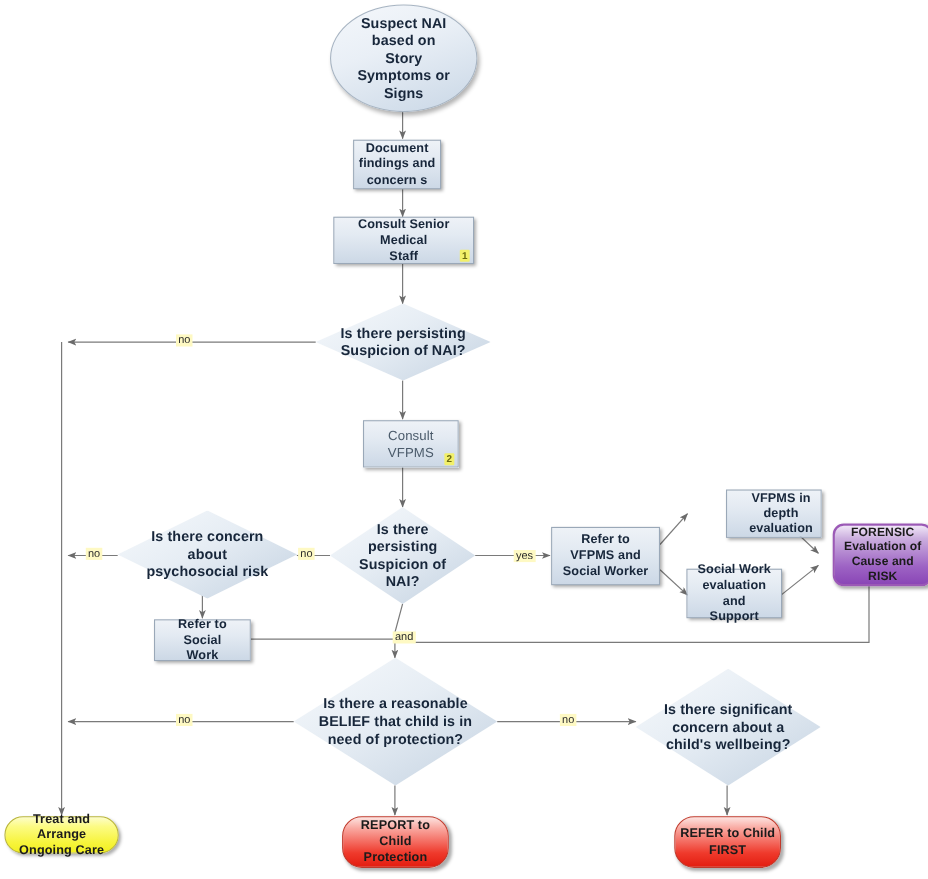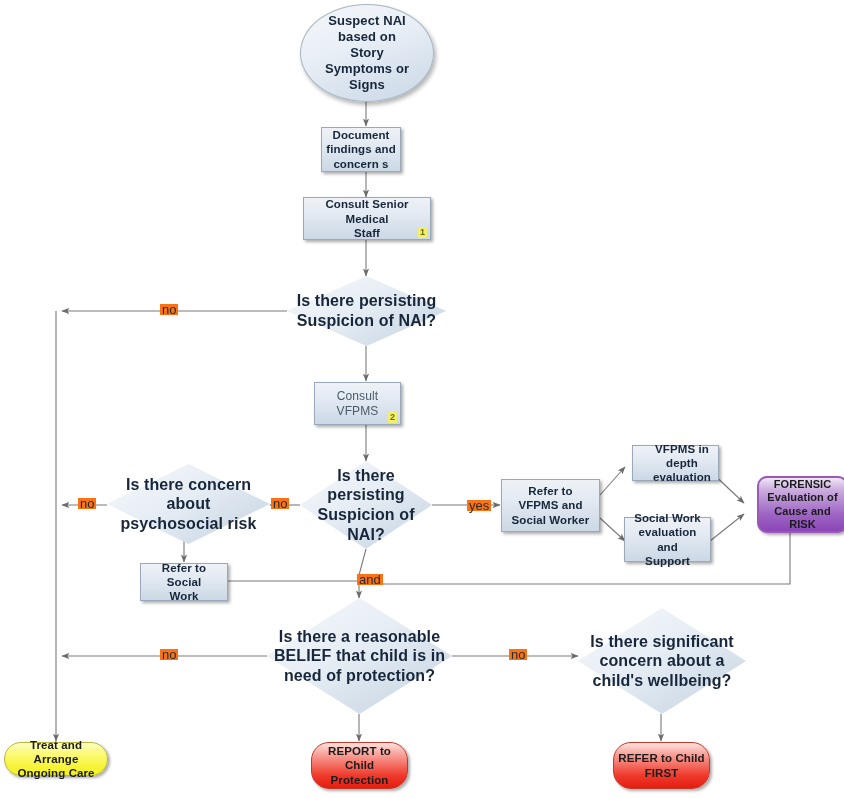--- a/index.html
+++ b/index.html
@@ -81,21 +81,21 @@
     border: 1px solid #a7b4c2;
     box-shadow: 2px 3px 4px rgba(0,0,0,.30);
     font-size: 13px;
   }
 
   
   .diamond {
     background: transparent;
     border: none;
     box-shadow: none;
-    font-size: 16px;
+    font-size: 13px;
   }
   .diamond .dshape {
     position: absolute;
     left: 0; top: 0; right: 0; bottom: 0;
     background: linear-gradient(150deg, #f6f9fc 0%, #e6edf4 45%, #c4d2e1 100%);
     clip-path: polygon(50% 0%, 100% 50%, 50% 100%, 0% 50%);
     filter: drop-shadow(1.5px 2px 1.5px rgba(0,0,0,.28));
     border: 0;
   }
   .diamond .txt {
@@ -113,23 +113,23 @@
     font-size: 9px;
     font-weight: bold;
     line-height: 11px;
     padding: 0 2px;
     border-radius: 1px;
   }
 
   
   .elabel {
     position: absolute;
-    font-size: 13px;
+    font-size: 10px;
     color: #2b2b2b;
-    background: #f97316;
+    background: #fef9c3;
     padding: 0 2px;
     font-family: "Liberation Sans", sans-serif;
     font-weight: normal;
     white-space: nowrap;
     line-height: 11px;
   }
 </style>
 </head>
 <body>
 
@@ -200,21 +200,21 @@
   <div class="node proc" style="left:303px; top:197px; width:128px; height:43px;">
     <span class="txt">Consult Senior Medical<br>Staff</span>
     <span class="badge">1</span>
   </div>
 
   <div class="node diamond" style="left:287px; top:276px; width:159px; height:70px;">
     <div class="dshape"></div>
     <span class="txt">Is there persisting<br>Suspicion of NAI?</span>
   </div>
 
-  <div class="node proc soft" style="left:314px; top:382px; width:87px; height:43px;">
+  <div class="node proc soft" style="left:330px; top:382px; width:87px; height:43px;">
     <span class="txt">Consult VFPMS</span>
     <span class="badge">2</span>
   </div>
 
   <div class="node diamond" style="left:300px; top:461px; width:132px; height:88px;">
     <div class="dshape"></div>
     <span class="txt">Is there<br>persisting<br>Suspicion of<br>NAI?</span>
   </div>
 
   <div class="node diamond" style="left:107px; top:464px; width:163px; height:80px;">
@@ -223,21 +223,21 @@
   </div>
 
   <div class="node proc" style="left:140px; top:563px; width:88px; height:38px;">
     <span class="txt">Refer to Social<br>Work</span>
   </div>
 
   <div class="node proc" style="left:501px; top:479px; width:99px; height:53px;">
     <span class="txt">Refer to<br>VFPMS and<br>Social Worker</span>
   </div>
 
-  <div class="node proc" style="left:632px; top:445px; width:87px; height:36px;padding-left:13px;">
+  <div class="node proc" style="left:660px; top:445px; width:87px; height:44px;padding-left:13px;">
     <span class="txt">VFPMS in depth<br>evaluation</span>
   </div>
 
   <div class="node proc" style="left:624px; top:517px; width:87px; height:45px;">
     <span class="txt">Social Work<br>evaluation and<br>Support</span>
   </div>
 
   <div class="node pill purple" style="left:745px; top:476px; width:91px; height:57px;margin-left:12px;">
     <span class="txt">FORENSIC<br>Evaluation  of<br>Cause and RISK</span>
   </div>

